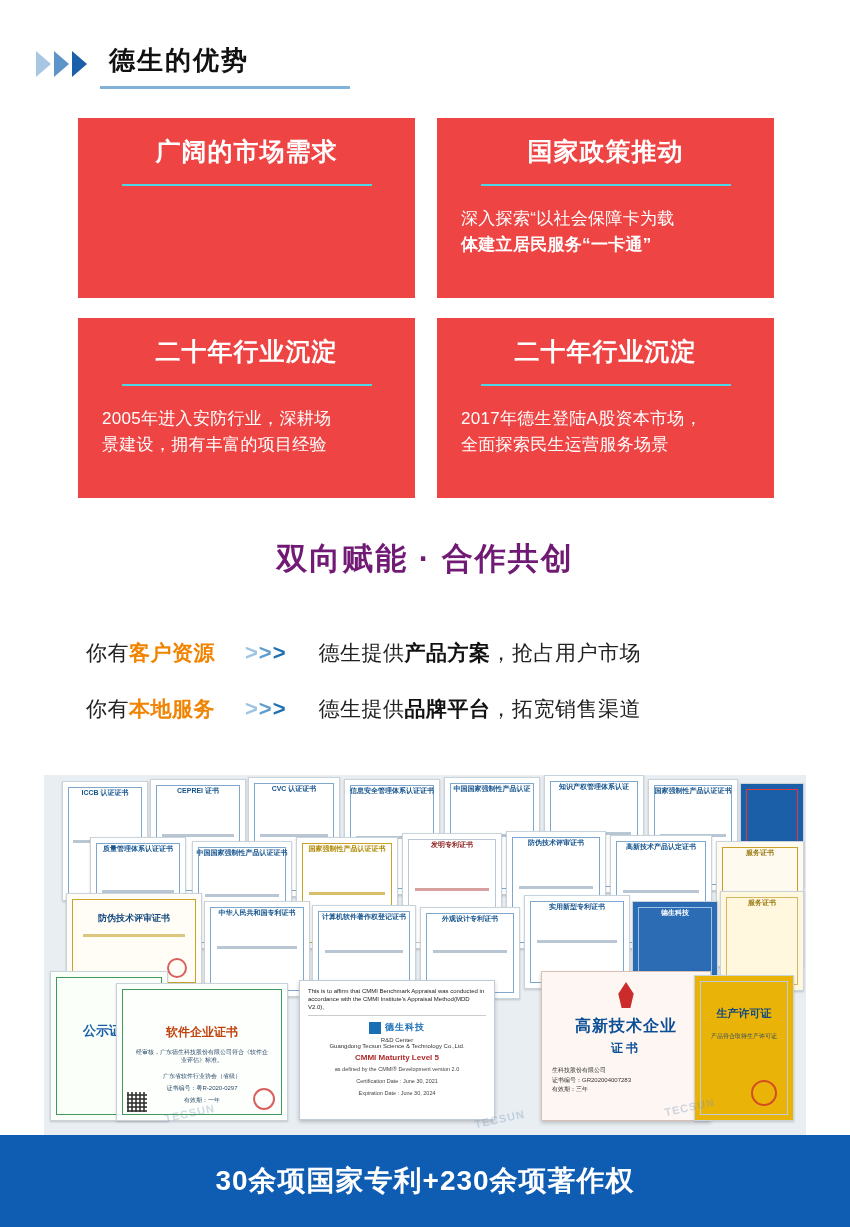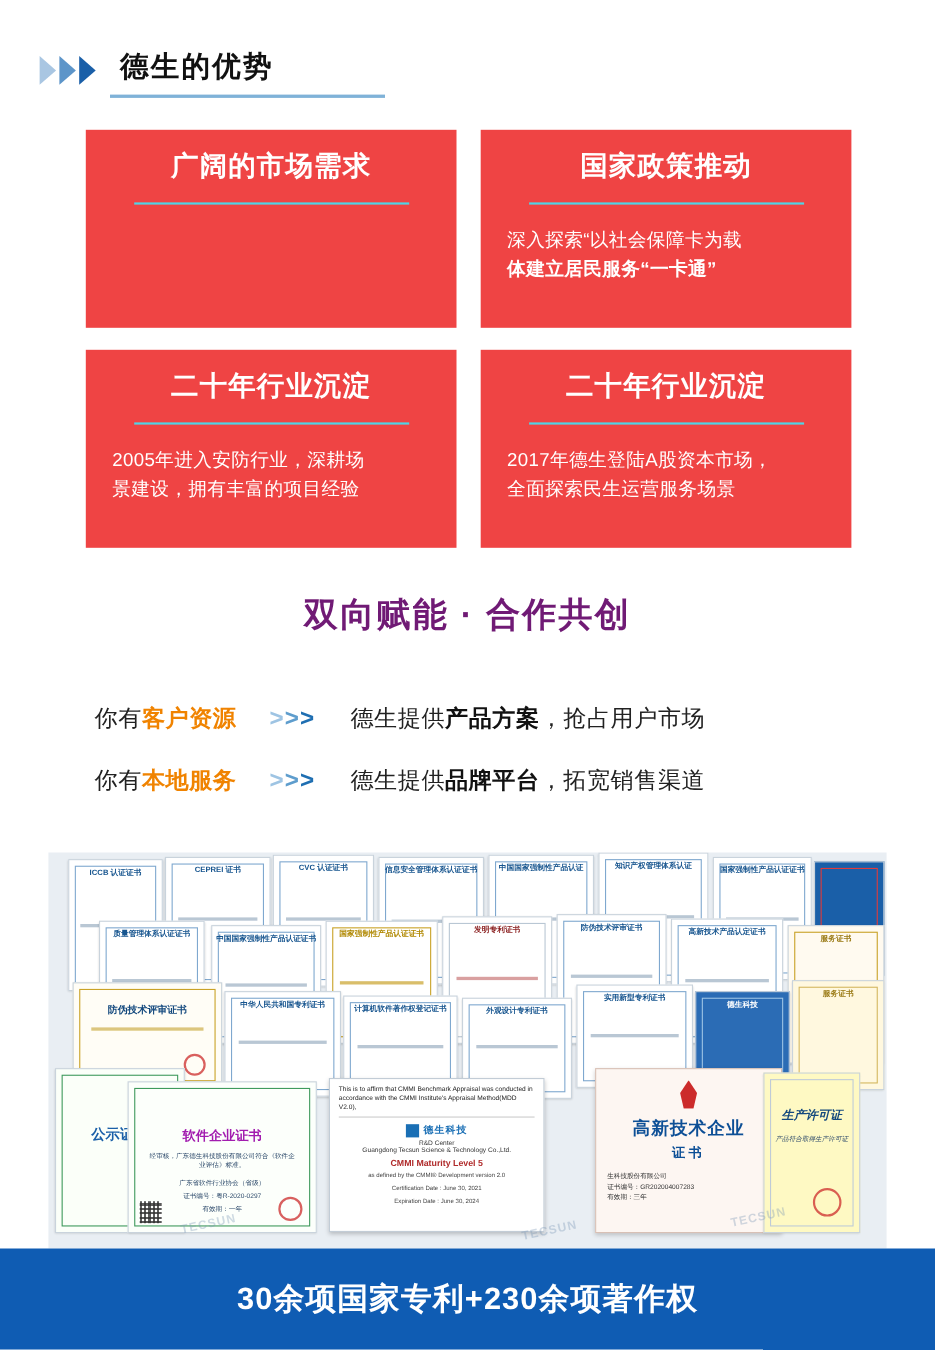--- a/index.html
+++ b/index.html
@@ -497,21 +497,21 @@
     <div class="cert-head" style="color:#9a7a14;">服务证书</div>
   </div>
 
   <div class="cert green" style="left:6px; top:196px; width:118px; height:150px; background:#fbfff9;">
     <div class="inner"></div>
     <div class="cert-title-cn" style="top:50px; font-size:13px; color:#1a5fa8;">公示证书</div>
   </div>
 
   <div class="cert green" style="left:72px; top:208px; width:172px; height:138px; background:#fcfffb;">
     <div class="inner"></div>
-    <div class="cert-title-cn" style="top:40px; font-size:12px; color:#a21caf;">软件企业证书</div>
+    <div class="cert-title-cn" style="top:40px; font-size:12px; color:#c2410c;">软件企业证书</div>
     <div class="txt" style="top:64px;">经审核，广东德生科技股份有限公司符合《软件企业评估》标准。</div>
     <div class="txt" style="top:88px;">广东省软件行业协会（省级）</div>
     <div class="txt" style="top:100px;">证书编号：粤R-2020-0297</div>
     <div class="txt" style="top:112px;">有效期：一年</div>
     <div class="qr" style="left:10px; bottom:8px; width:20px; height:20px;"></div>
     <div class="seal" style="right:12px; bottom:10px; width:22px; height:22px;"></div>
   </div>
 
   <div class="cmmi">
     <div class="cmmi-top">This is to affirm that CMMI Benchmark Appraisal was conducted in accordance with the CMMI Institute's Appraisal Method(MDD V2.0),</div>
@@ -532,21 +532,21 @@
     <div class="t1">高新技术企业</div>
     <div class="t2">证书</div>
     <div class="meta">
       <div>生科技股份有限公司</div>
       <div>证书编号：GR202004007283</div>
       <div>有效期：三年</div>
     </div>
     <div class="seal" style="right:16px; bottom:12px; width:26px; height:26px;"></div>
   </div>
 
-  <div class="cert" style="left:650px; top:200px; width:88px; height:146px; background:#fef9c3;font-style:italic;">
+  <div class="cert" style="left:650px; top:200px; width:100px; height:146px; background:#eab308;">
     <div class="inner" style="border-color:#bfcbd7;"></div>
     <div class="cert-title-cn" style="top:30px; font-size:11px; color:#14497e;">生产许可证</div>
     <div class="txt" style="top:56px;">产品符合取得生产许可证</div>
     <div class="seal" style="right:16px; bottom:14px; width:26px; height:26px;"></div>
   </div>
 
   <div class="watermark" style="left:120px; bottom:16px;">TECSUN</div>
   <div class="watermark" style="left:430px; bottom:10px;">TECSUN</div>
   <div class="watermark" style="left:620px; bottom:22px;">TECSUN</div>
 </div>

